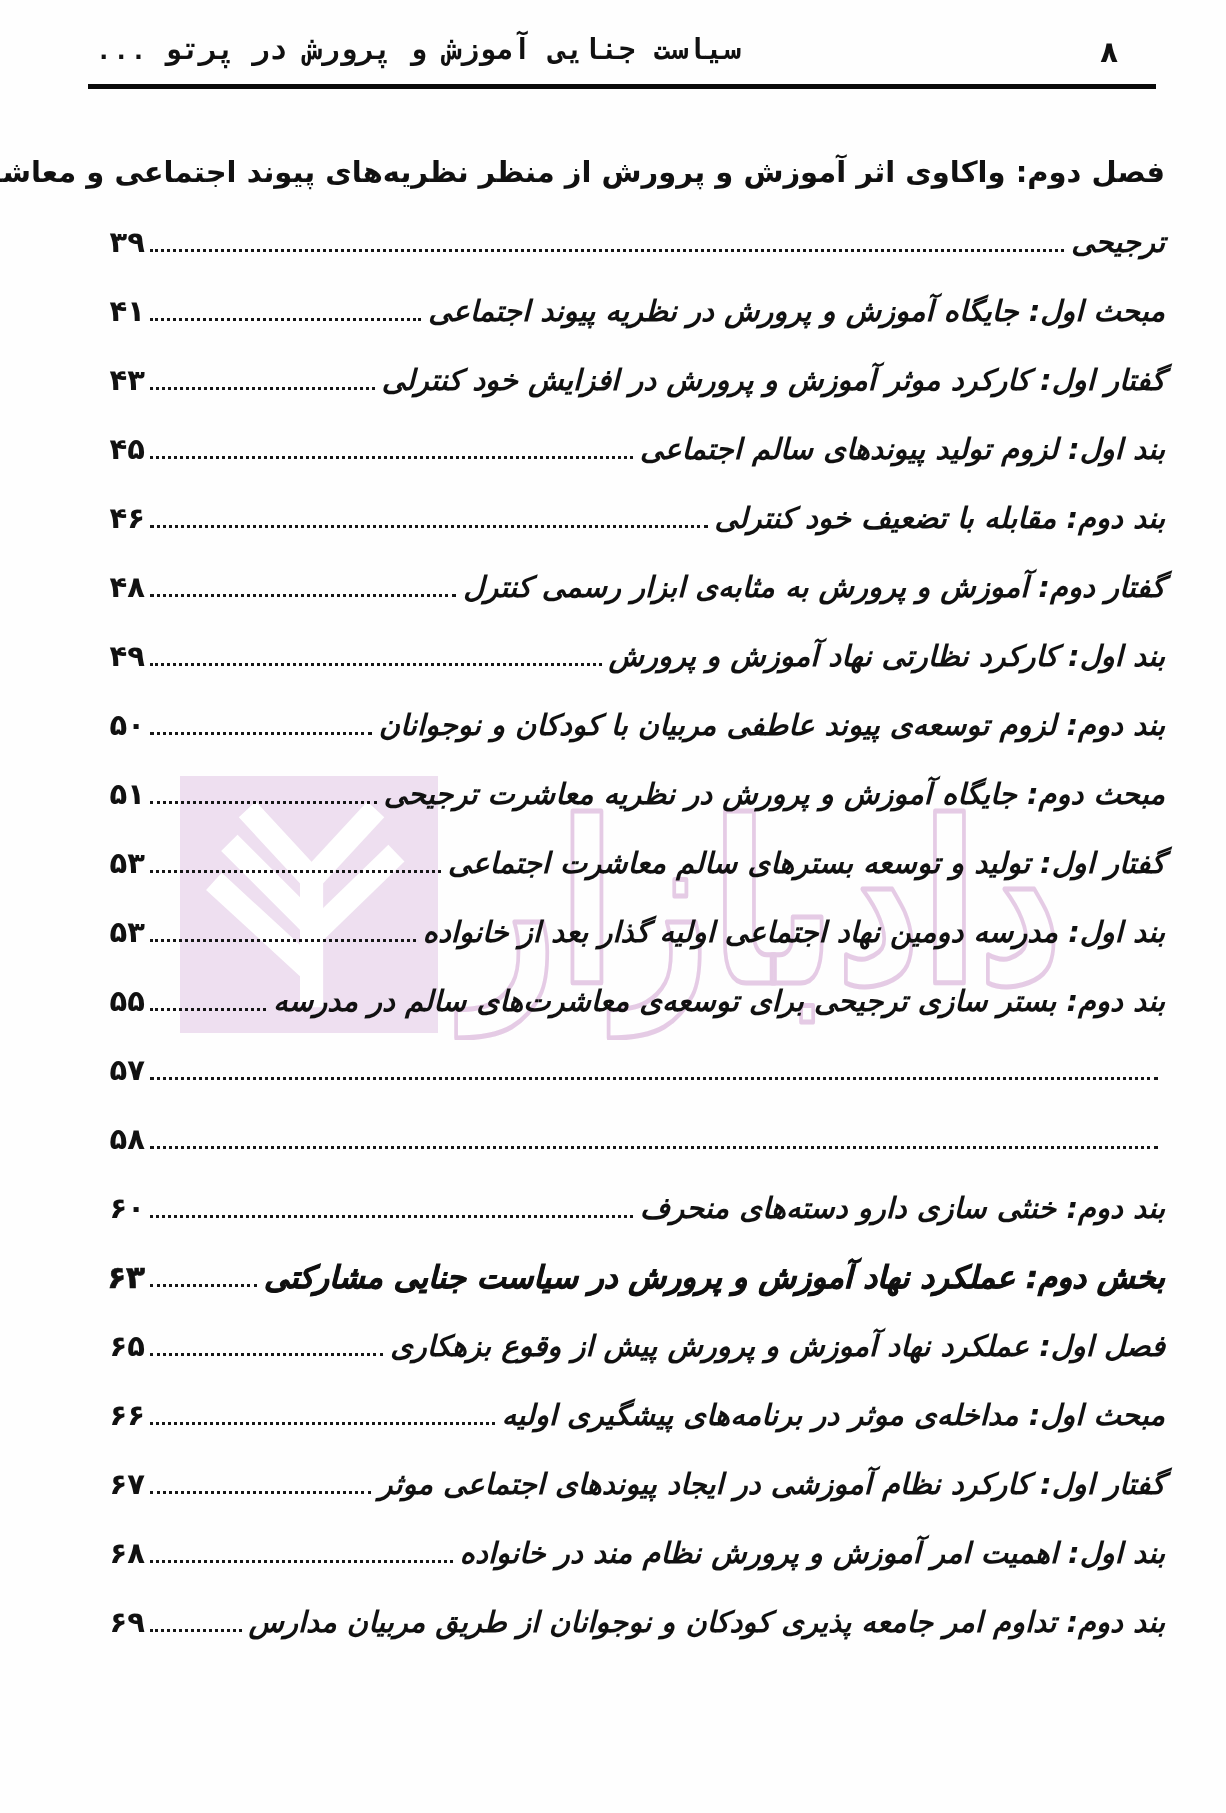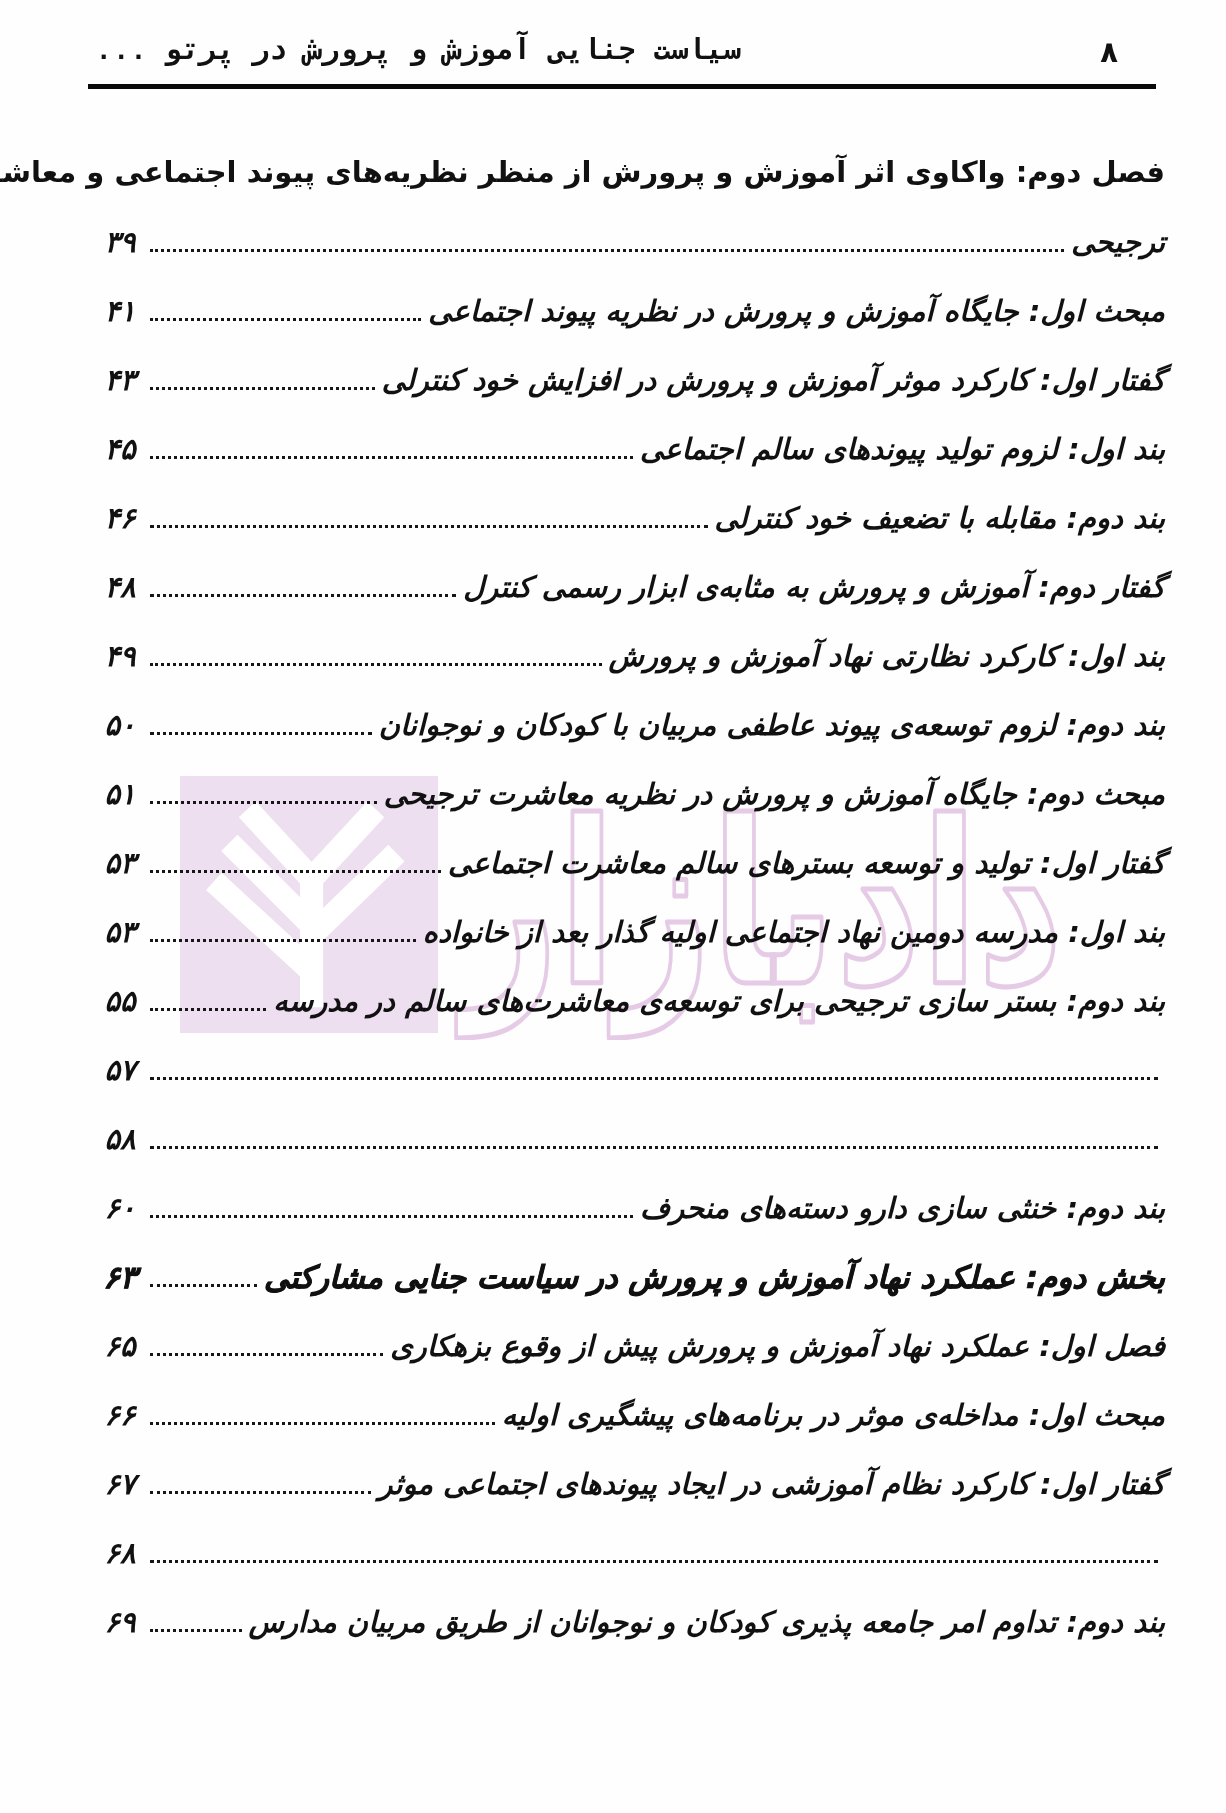--- a/index.html
+++ b/index.html
@@ -39,21 +39,21 @@
   }
   .toc-row { display:flex; align-items:center; height:69px; }
   .toc-row.bold { font-size:31px; -webkit-text-stroke:0.7px #111; }
   .toc-text { flex:0 0 auto; white-space:nowrap;font-style:italic; }
   .leader {
     flex:1 1 auto; min-width:14px; height:0;
     border-bottom:3.5px dotted #161616;
     transform:translateY(9px);
     margin-right:7px; margin-left:5px;
   }
-  .toc-page { flex:0 0 auto; min-width:50px; text-align:center; white-space:nowrap;font-style:italic; }
+  .toc-page { flex:0 0 auto; min-width:50px; text-align:right; white-space:nowrap; }
 </style>
 </head>
 <body>
 
 <div class="page">
 
   <div class="watermark">
     <div class="wm-square" style="background:#eedff0;">
       <svg viewBox="0 0 100 100">
         <g stroke="#ffffff" stroke-width="9" fill="none" stroke-linecap="butt">
@@ -166,20 +166,21 @@
         <span class="toc-text">مبحث اول: مداخله‌ی موثر در برنامه‌های پیشگیری اولیه</span>
         <span class="leader"></span>
         <span class="toc-page">۶۶</span>
       </div>
       <div class="toc-row">
         <span class="toc-text">گفتار اول: کارکرد نظام آموزشی در ایجاد پیوندهای اجتماعی موثر</span>
         <span class="leader"></span>
         <span class="toc-page">۶۷</span>
       </div>
       <div class="toc-row">
+        <span class="toc-text">بند اول: اهمیت امر آموزش و پرورش نظام مند در خانواده</span>
         <span class="leader"></span>
         <span class="toc-page">۶۸</span>
       </div>
       <div class="toc-row">
         <span class="toc-text">بند دوم: تداوم امر جامعه پذیری کودکان و نوجوانان از طریق مربیان مدارس</span>
         <span class="leader"></span>
         <span class="toc-page">۶۹</span>
       </div>
     </div>
 

